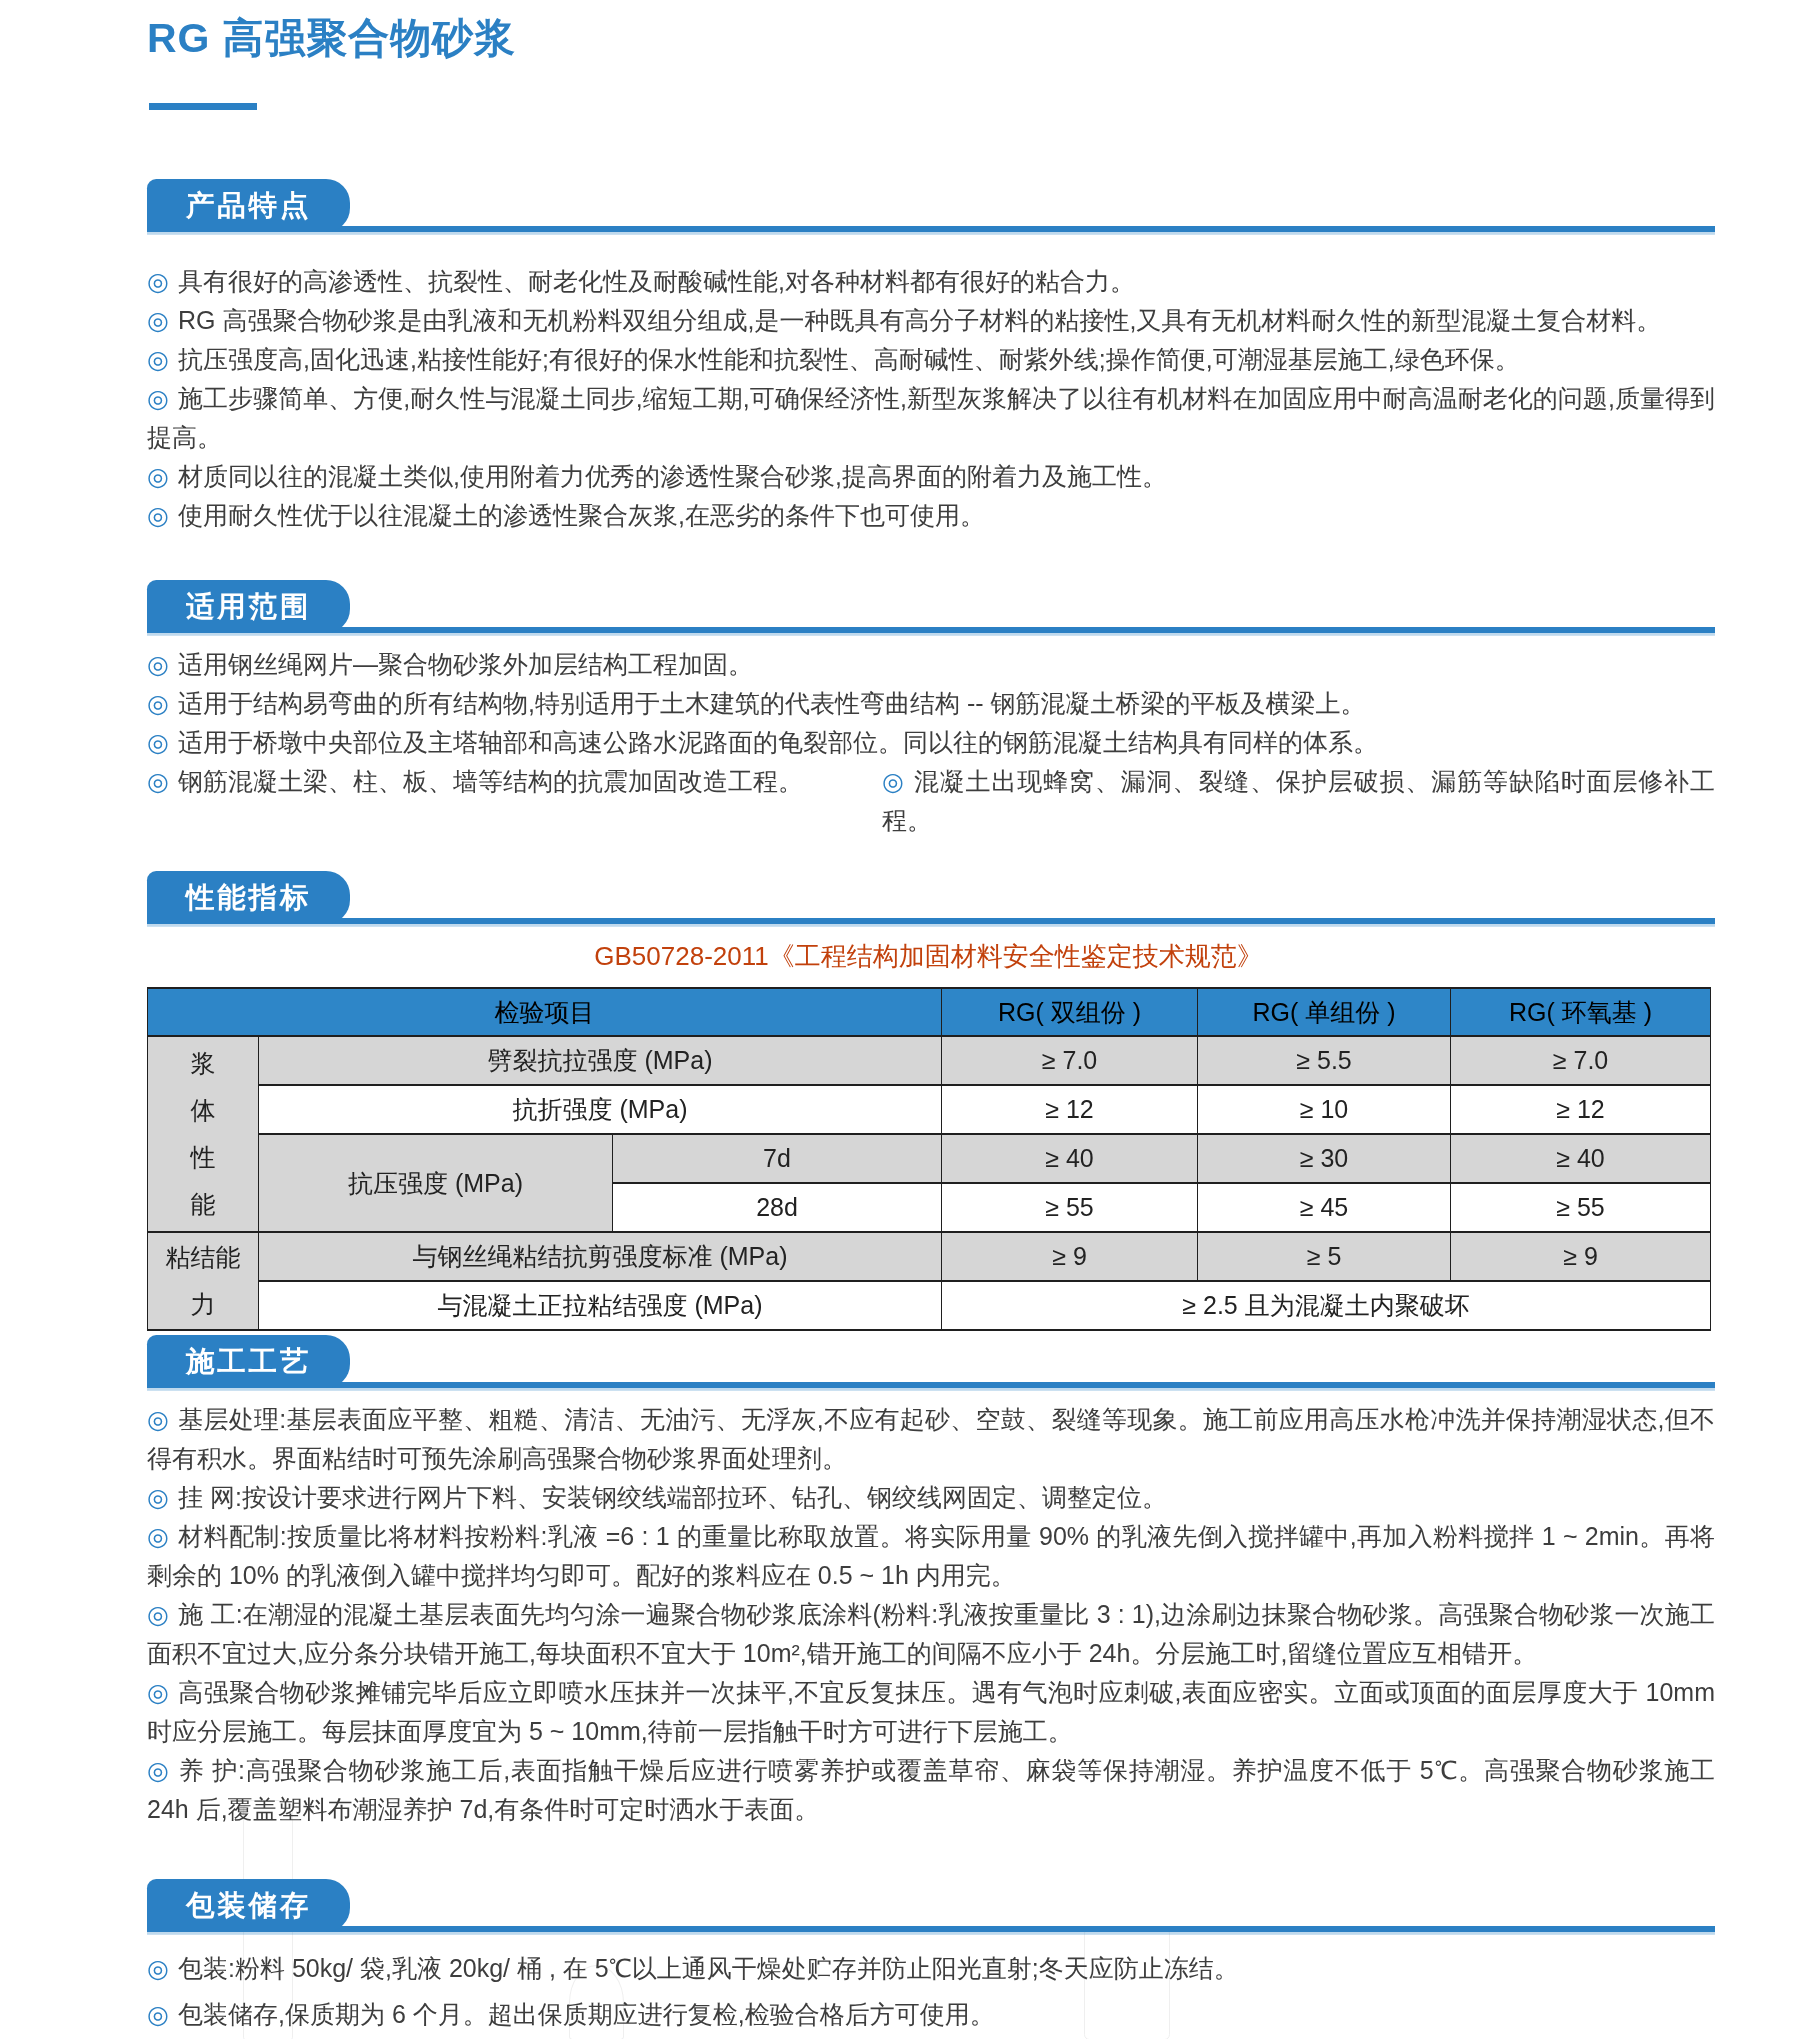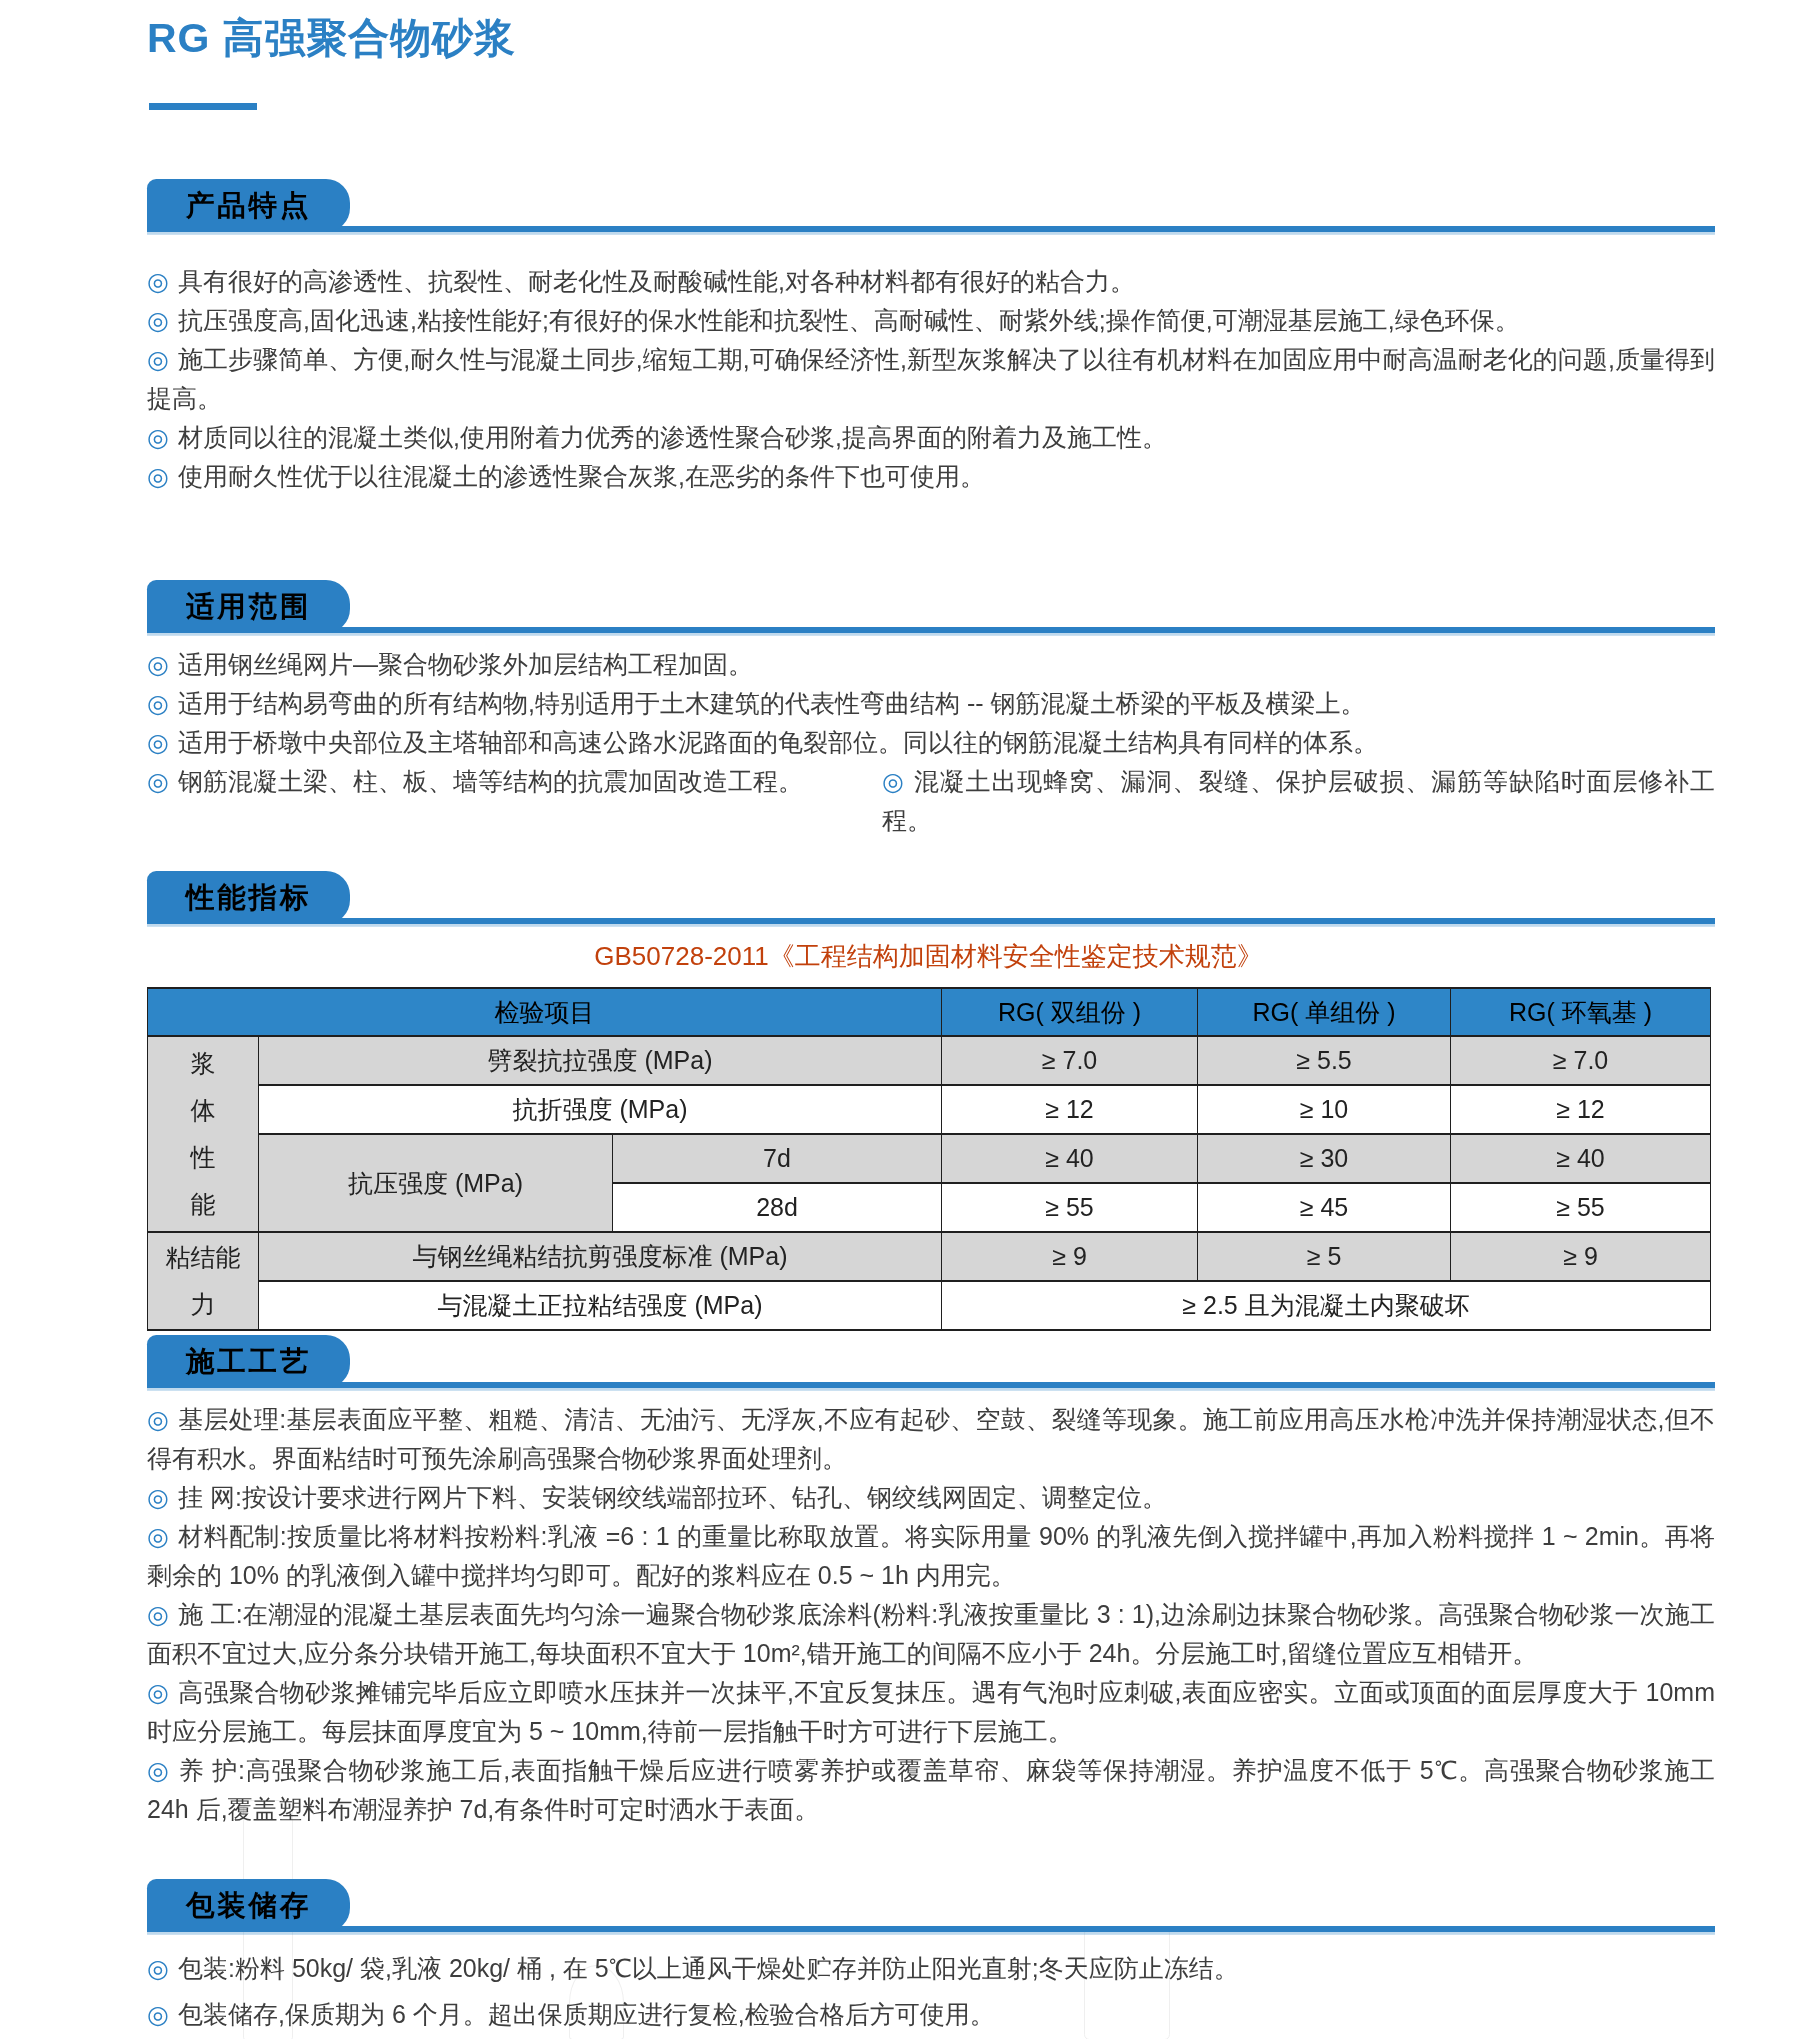--- a/index.html
+++ b/index.html
@@ -17,21 +17,21 @@
   .title-dash{
     position:absolute;left:149px;top:103px;width:108px;height:7.3px;background:#2b80c4;
   }
   .sec-head{position:absolute;left:147px;width:1568px;height:53px;}
   .sec-bar{
     position:absolute;left:0;right:0;bottom:0;height:6.4px;background:#2b80c4;
     box-shadow:0 2.8px 0 rgba(43,128,196,.30);
   }
   .sec-badge{
     position:absolute;left:0;top:0;height:53px;line-height:53px;
-    padding:0 39px;background:#2b80c4;color:#000000;
+    padding:0 39px;background:#2b80c4;color:#ffffff;
     font-size:28.5px;font-weight:bold;letter-spacing:2.8px;
     border-radius:9.2px 24px 24px 0;
   }
   .blk{position:absolute;left:147px;width:1568px;}
   .bullet{
     margin:0;font-size:25px;line-height:39px;color:#3d3d3d;
     text-align:justify;text-justify:inter-ideograph;
   }
   .b-ic{color:#2b80c4;margin-right:9.2px;}
   .dual{display:flex;}
@@ -76,20 +76,21 @@
   <div class="title-dash"></div>
 
   <div class="sec-head" style="top:179px">
     <div class="sec-bar"></div>
     <div class="sec-badge">
       <span>产品特点</span>
     </div>
   </div>
   <div class="blk" style="top:262px">
     <p class="bullet"><span class="b-ic">◎</span><span>具有很好的高渗透性、抗裂性、耐老化性及耐酸碱性能,对各种材料都有很好的粘合力。</span></p>
+    <p class="bullet"><span class="b-ic">◎</span><span>RG 高强聚合物砂浆是由乳液和无机粉料双组分组成,是一种既具有高分子材料的粘接性,又具有无机材料耐久性的新型混凝土复合材料。</span></p>
     <p class="bullet"><span class="b-ic">◎</span><span>抗压强度高,固化迅速,粘接性能好;有很好的保水性能和抗裂性、高耐碱性、耐紫外线;操作简便,可潮湿基层施工,绿色环保。</span></p>
     <p class="bullet"><span class="b-ic">◎</span><span>施工步骤简单、方便,耐久性与混凝土同步,缩短工期,可确保经济性,新型灰浆解决了以往有机材料在加固应用中耐高温耐老化的问题,质量得到提高。</span></p>
     <p class="bullet"><span class="b-ic">◎</span><span>材质同以往的混凝土类似,使用附着力优秀的渗透性聚合砂浆,提高界面的附着力及施工性。</span></p>
     <p class="bullet"><span class="b-ic">◎</span><span>使用耐久性优于以往混凝土的渗透性聚合灰浆,在恶劣的条件下也可使用。</span></p>
   </div>
 
   <div class="sec-head" style="top:580px">
     <div class="sec-bar"></div>
     <div class="sec-badge">
       <span>适用范围</span>

